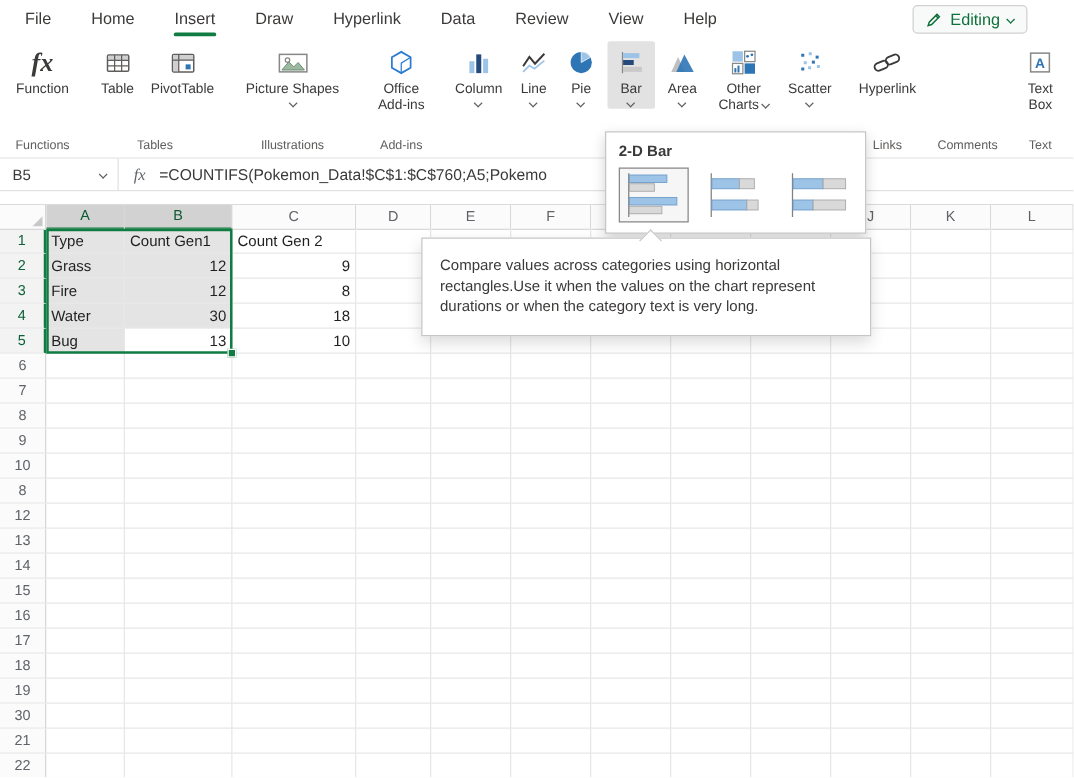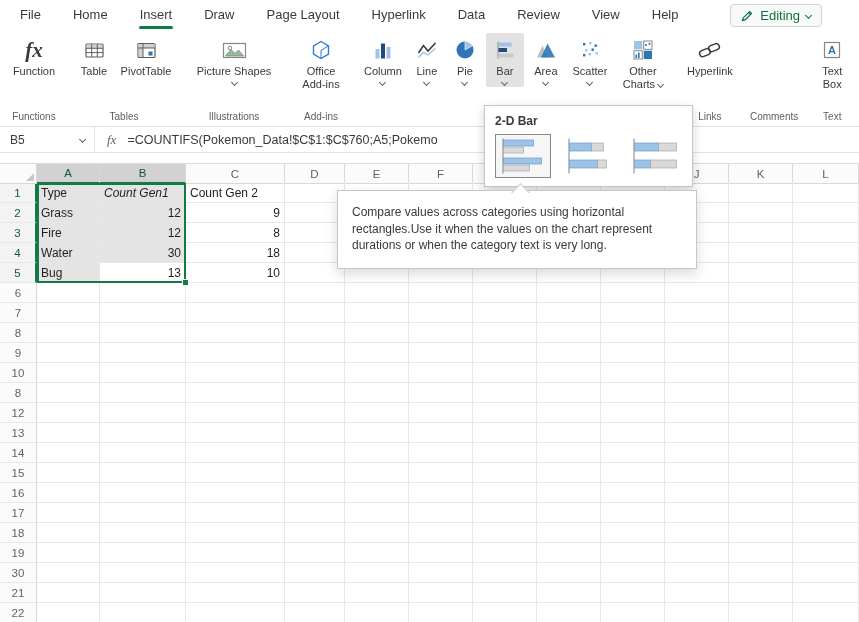--- a/index.html
+++ b/index.html
@@ -69,21 +69,20 @@
 </head>
 <body>
 
 <div class="app">
 
   <div class="menubar">
     <div class="tab">File</div>
     <div class="tab">Home</div>
     <div class="tab active">Insert</div>
     <div class="tab">Draw</div>
-    <div class="tab">Page Layout</div>
     <div class="tab">Hyperlink</div>
     <div class="tab">Data</div>
     <div class="tab">Review</div>
     <div class="tab">View</div>
     <div class="tab">Help</div>
     <div class="editing-btn">
       <span style="display:flex">
         <svg width="13" height="13" viewBox="0 0 13 13">
             <path d="M1.5,11.5 L2.4,8.7 L8.6,2.5 L10.5,4.4 L4.3,10.6 Z" fill="none" stroke="#0F703B" stroke-width="1.2"></path>
             <line x1="7.6" y1="3.5" x2="9.5" y2="5.4" stroke="#0F703B" stroke-width="1.2"></line>
@@ -222,50 +221,50 @@
         <div class="rbtn" style="min-width:36px">
           <span class="icon">
             <svg width="20" height="20" viewBox="0 0 20 20">
                 <polygon points="1,17.5 6.5,5.5 12,17.5" fill="#BFBFBF"></polygon>
                 <polygon points="5,17.5 11.5,3.5 19,17.5" fill="#2E75B6" fill-opacity="0.9"></polygon>
               </svg>
           </span>
           <span class="lbl">Area</span>
           <span class="chev below"></span>
         </div>
+        <div class="rbtn" style="min-width:54px">
+          <span class="icon">
+            <svg width="20" height="20" viewBox="0 0 20 20">
+                <rect x="1" y="1" width="8.3" height="8.3" fill="#9DC3E6"></rect>
+                <rect x="10.7" y="1" width="8.3" height="8.3" fill="none" stroke="#8A8886"></rect>
+                <circle cx="13" cy="5" r="1.1" fill="#2E75B6"></circle>
+                <circle cx="16.5" cy="3.8" r="1.1" fill="#2E75B6"></circle>
+                <rect x="1" y="10.7" width="8.3" height="8.3" fill="none" stroke="#8A8886"></rect>
+                <rect x="2.5" y="14.5" width="1.6" height="3.5" fill="#2E75B6"></rect>
+                <rect x="5" y="12.5" width="1.6" height="5.5" fill="#2E75B6"></rect>
+                <rect x="10.7" y="10.7" width="8.3" height="8.3" fill="#2E75B6"></rect>
+              </svg>
+          </span>
+          <span class="lbl" style="max-width:46px"><span>Other Charts</span><span class="chev inline"></span></span>
+        </div>
         <div class="rbtn" style="min-width:44px">
           <span class="icon">
             <svg width="20" height="20" viewBox="0 0 20 20">
                 <rect x="3" y="3" width="2.4" height="2.4" fill="#2E75B6"></rect>
                 <rect x="9" y="1.8" width="2.4" height="2.4" fill="#9DC3E6"></rect>
                 <rect x="14.5" y="4.5" width="2.4" height="2.4" fill="#2E75B6"></rect>
                 <rect x="5" y="9" width="2.4" height="2.4" fill="#9DC3E6"></rect>
                 <rect x="11.5" y="8.5" width="2.4" height="2.4" fill="#2E75B6"></rect>
                 <rect x="15.5" y="12" width="2.4" height="2.4" fill="#9DC3E6"></rect>
                 <rect x="3" y="14" width="2.4" height="2.4" fill="#2E75B6"></rect>
                 <rect x="8.5" y="13" width="2.4" height="2.4" fill="#9DC3E6"></rect>
               </svg>
           </span>
           <span class="lbl">Scatter</span>
           <span class="chev below"></span>
-        </div>
-        <div class="rbtn" style="min-width:54px">
-          <span class="icon">
-            <svg width="20" height="20" viewBox="0 0 20 20">
-                <rect x="1" y="1" width="8.3" height="8.3" fill="#9DC3E6"></rect>
-                <rect x="10.7" y="1" width="8.3" height="8.3" fill="none" stroke="#8A8886"></rect>
-                <circle cx="13" cy="5" r="1.1" fill="#2E75B6"></circle>
-                <circle cx="16.5" cy="3.8" r="1.1" fill="#2E75B6"></circle>
-                <rect x="1" y="10.7" width="8.3" height="8.3" fill="none" stroke="#8A8886"></rect>
-                <rect x="2.5" y="14.5" width="1.6" height="3.5" fill="#2E75B6"></rect>
-                <rect x="5" y="12.5" width="1.6" height="5.5" fill="#2E75B6"></rect>
-                <rect x="10.7" y="10.7" width="8.3" height="8.3" fill="#2E75B6"></rect>
-              </svg>
-          </span>
-          <span class="lbl" style="max-width:46px"><span>Other Charts</span><span class="chev inline"></span></span>
         </div>
       </div>
       <div class="rlabel">Charts</div>
     </div>
     <div class="rdiv"></div>
 
     <div class="rgroup">
       <div class="rbuttons">
         <div class="rbtn" style="min-width:60px">
           <span class="icon">
@@ -326,21 +325,21 @@
         <div class="ch" style="width: 64px;">H</div>
         <div class="ch" style="width: 64px;">I</div>
         <div class="ch" style="width: 64px;">J</div>
         <div class="ch" style="width: 64px;">K</div>
         <div class="ch" style="width: 66px;">L</div>
       </div>
     <div>
         <div class="grow">
           <div class="rn sel">1</div>
           <div class="cell insel" style="width: 63px;">Type</div>
-          <div class="cell insel" style="width: 86px; font-style: italic;">Count Gen1</div>
+          <div class="cell insel" style="width: 86px;">Count Gen1</div>
           <div class="cell" style="width: 99px;">Count Gen 2</div>
           <div class="cell" style="width: 60px;"></div>
           <div class="cell" style="width: 64px;"></div>
           <div class="cell" style="width: 64px;"></div>
           <div class="cell" style="width: 64px;"></div>
           <div class="cell" style="width: 64px;"></div>
           <div class="cell" style="width: 64px;"></div>
           <div class="cell" style="width: 64px;"></div>
           <div class="cell" style="width: 64px;"></div>
           <div class="cell" style="width: 66px;"></div>

